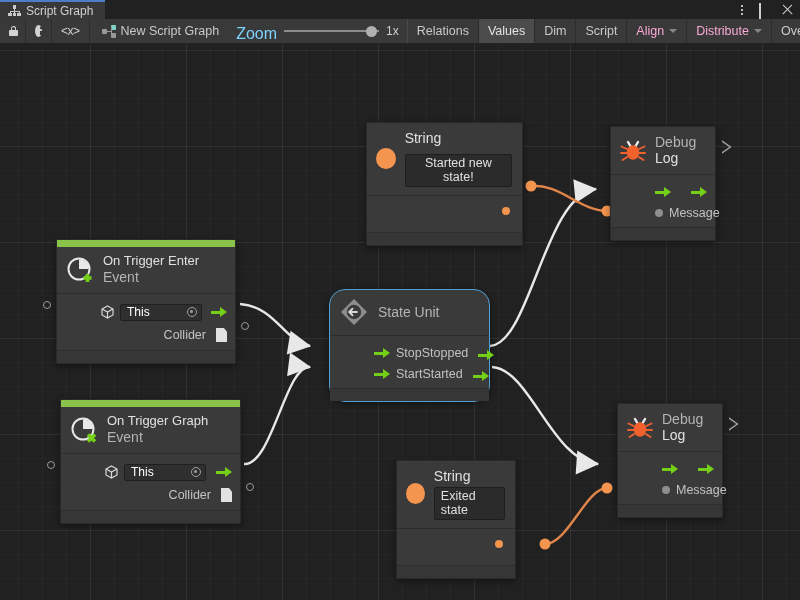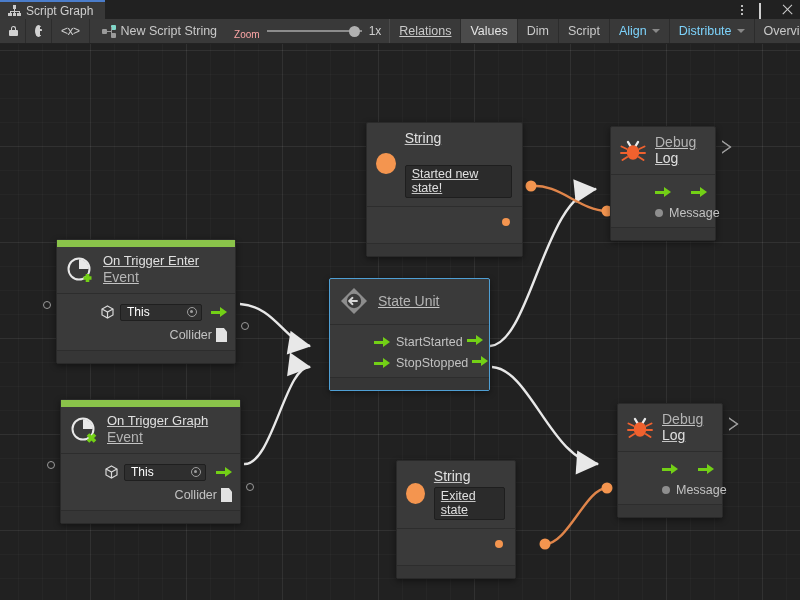--- a/index.html
+++ b/index.html
@@ -29,39 +29,39 @@
   .closeb i:first-child{transform:rotate(45deg);}
   .closeb i:last-child{transform:rotate(-45deg);}
 
   
   .toolbar{position:absolute;left:0;top:19px;width:800px;height:25px;
            background:#393939;border-bottom:1px solid #232323;
            display:flex;align-items:stretch;box-sizing:border-box;}
   .tb-btn{display:flex;align-items:center;justify-content:center;
           padding:0 9px;border-right:1px solid #2c2c2c;color:#c9c9c9;
           font-size:12.5px;white-space:nowrap;box-sizing:border-box;}
-  .tb-btn.sep-l{border-left:1px solid #4a4a4a;text-decoration:underline;}
+  .tb-btn.sep-l{border-left:1px solid #4a4a4a;}
   .tb-btn.active{background:#4b4b4b;color:#e3e3e3;}
-  .tb-btn.dis{color:#7dd3fc;}
+  .tb-btn.dis{color:#f9a8d4;}
   .tb-ico{width:26px;}
   .lock{width:9px;height:10px;position:relative;}
   .lock .body{position:absolute;bottom:0;left:0;width:9px;height:6px;background:#d2d2d2;border-radius:1px;}
   .lock .shk{position:absolute;top:0;left:2px;width:5px;height:5px;border:1.5px solid #d2d2d2;
              border-bottom:none;border-radius:3px 3px 0 0;box-sizing:border-box;}
   .infoi{width:12px;height:12px;border-radius:50%;background:#d2d2d2;position:relative;}
   .infoi::before{content:"";position:absolute;left:5px;top:2px;width:2px;height:2px;background:#393939;}
   .infoi::after{content:"";position:absolute;left:5px;top:5.5px;width:2px;height:4.5px;background:#393939;}
   .codei{font-size:12px;letter-spacing:-0.5px;color:#cfcfcf;}
   .graph-ico{width:14px;height:13px;position:relative;margin-right:5px;}
   .graph-ico i{position:absolute;display:block;}
   .gi-node{width:5px;height:5px;background:#7fd6c8;border-radius:1px;}
   .gi-node.g{background:#9a9a9a;}
   .gi-line{background:#9a9a9a;height:1px;}
   .zoomrow{display:flex;align-items:center;padding:0 8px;gap:7px;}
-  .zoom-lbl{color:#fca5a5;font-size:10px;margin-top:6px;}
+  .zoom-lbl{color:#7dd3fc;font-size:16px;margin-top:6px;}
   .slider{width:95px;height:11px;position:relative;display:flex;align-items:center;}
   .slider .track{width:100%;height:1.5px;background:#8c8c8c;}
   .slider .knob{position:absolute;right:2px;width:11px;height:11px;border-radius:50%;background:#b0b0b0;}
   .zoom-val{color:#cfcfcf;font-size:12px;}
   .caret{display:inline-block;margin-left:5px;width:0;height:0;
          border-left:4px solid transparent;border-right:4px solid transparent;border-top:4px solid #888;}
 
   
   .canvas{position:absolute;left:0;top:44px;width:800px;height:556px;overflow:hidden;
           background-color:#212121;
@@ -73,28 +73,28 @@
           background-size:24px 24px,24px 24px,96px 96px,96px 96px;
           background-position:-6px 6px,-6px 6px,-6px 6px,-6px 6px;}
   .edges{position:absolute;left:0;top:0;width:800px;height:556px;}
 
   
   .node{position:absolute;background:#3a3a3a;border:1px solid #2a2a2a;border-radius:2px;
         box-shadow:0 2px 6px rgba(0,0,0,.45);box-sizing:border-box;}
   .node.sel{border:1px solid #4f9fd4;}
   .node .accent{height:7px;background:#8ac34a;}
   .node .head{display:flex;align-items:center;gap:9px;padding:7px 10px 8px 9px;border-bottom:1px solid #2d2d2d;}
-  .node .titles{display:flex;flex-direction:column;line-height:1.15;text-decoration:underline;}
+  .node .titles{display:flex;flex-direction:column;line-height:1.15;}
   .t-small{font-size:14px;color:#b4b4b4;}
   .t-big{font-size:14px;color:#e0e0e0;}
   .node .body{padding:6px 0 4px 0;margin-left:36px;}
   .node .foot{height:12px;border-top:1px solid #2d2d2d;background:#363636;}
   .row{display:flex;align-items:center;height:21px;padding:0 8px;justify-content:space-between;}
   .row .left{display:flex;align-items:center;gap:6px;}
-  .row .right{display:flex;align-items:flex-start;gap:4px;}
+  .row .right{display:flex;align-items:flex-end;gap:10px;}
   .plabel{font-size:12.5px;color:#c2c2c2;}
 
   .arrow-g{width:16px;height:10px;position:relative;display:inline-block;}
   .arrow-g i{position:absolute;display:block;background:#73d016;}
   .arrow-g .sh{left:0;top:4px;width:10px;height:3px;}
   .arrow-g .hd{right:0;top:0;width:0;height:0;background:none;
                border-top:5px solid transparent;border-bottom:5px solid transparent;border-left:7px solid #73d016;}
   .dot-grey{width:8px;height:8px;border-radius:50%;background:#8e8e8e;display:inline-block;}
   .dot-or{width:9px;height:9px;border-radius:50%;background:#f4954f;display:inline-block;}
   .circ-open{width:8px;height:8px;border-radius:50%;border:1.3px solid #9a9a9a;box-sizing:border-box;display:inline-block;}
@@ -170,21 +170,21 @@
     </div>
     <div class="tb-btn" style="border-right:none;padding-left:12px;">
       <span class="graph-ico">
         <i class="gi-node" style="right:0;top:0;"></i>
         <i class="gi-node g" style="left:0;top:4px;"></i>
         <i class="gi-node g" style="right:0;bottom:0;"></i>
         <i class="gi-line" style="left:4px;top:6px;width:6px;"></i>
         <i class="gi-line" style="left:9px;top:2.5px;width:1px;height:4px;"></i>
         <i class="gi-line" style="left:9px;top:6px;width:1px;height:4px;"></i>
       </span>
-      <span>New Script String</span>
+      <span>New Script Graph</span>
     </div>
     <div class="zoomrow">
       <span class="zoom-lbl">Zoom</span>
       <span class="slider">
         <span class="track"></span>
           <span class="knob"></span>
       </span>
       <span class="zoom-val">1x</span>
     </div>
     <div class="tb-btn sep-l">
@@ -237,21 +237,21 @@
       <path d="M545,500 C568,500 586,444 607,444" fill="none" stroke="#e0854a" stroke-width="2.4"></path>
       <circle cx="545" cy="500" r="5.5" fill="#f4954f"></circle>
       <circle cx="607" cy="444" r="5.5" fill="#f4954f"></circle>
     </svg>
 
     <div class="node" style="left:366px;top:78px;width:157px;">
       <div class="head">
         <span class="bigdot-or"></span>
         <div class="titles">
           <span class="t-big">String</span>
-          <span class="strfield" style="margin-top:19px;">Started new state!</span>
+          <span class="strfield" style="margin-top:8px;text-align:center;">Started new state!</span>
         </div>
       </div>
       <div class="body" style="height:26px;position:relative;">
         <span class="dot-or" style="position:absolute;right:12px;top:11px;width:8px;height:8px;"></span>
       </div>
       <div class="foot"></div>
     </div>
 
     <div class="node" style="left:610px;top:82px;width:106px;">
       <div class="head">
@@ -374,66 +374,66 @@
             <span class="plabel">Collider</span>
             <span class="docu"></span>
           </span>
         </div>
       </div>
       <div class="foot"></div>
     </div>
     <span class="circ-open" style="position:absolute;left:47px;top:417px;"></span>
     <span class="circ-open" style="position:absolute;left:246px;top:439px;"></span>
 
-    <div class="node sel" style="left:329px;top:234px;width:161px;">
+    <div class="node sel" style="left:329px;top:245px;width:161px;border-radius:16px;">
       <div class="head">
         <span class="stateico">
           <svg viewBox="0 0 30 30" width="30" height="30">
             <path d="M15 2 L28 15 L15 28 L2 15 Z" fill="#8d8d8d"></path>
             <circle cx="15" cy="15" r="7.2" fill="#3a3a3a"></circle>
             <path d="M18 15 L11 15 M13.5 11.8 L10.2 15 L13.5 18.2" stroke="#d6d6d6" stroke-width="1.9" fill="none" stroke-linecap="round"></path>
           </svg>
         </span>
         <div class="titles">
           <span class="t-small">State Unit</span>
         </div>
       </div>
       <div class="body">
         <div class="row">
           <span class="left">
             <span class="arrow-g">
                 <i class="sh"></i>
                 <i class="hd"></i>
               </span>
+            <span class="plabel">Stop</span>
+          </span>
+          <span class="right">
+            <span class="plabel">Stopped</span>
+            <span class="arrow-g">
+                <i class="sh"></i>
+                <i class="hd"></i>
+              </span>
+          </span>
+        </div>
+        <div class="row">
+          <span class="left">
+            <span class="arrow-g">
+                <i class="sh"></i>
+                <i class="hd"></i>
+              </span>
             <span class="plabel">Start</span>
           </span>
           <span class="right">
             <span class="plabel">Started</span>
             <span class="arrow-g">
                 <i class="sh"></i>
                 <i class="hd"></i>
               </span>
           </span>
         </div>
-        <div class="row">
-          <span class="left">
-            <span class="arrow-g">
-                <i class="sh"></i>
-                <i class="hd"></i>
-              </span>
-            <span class="plabel">Stop</span>
-          </span>
-          <span class="right">
-            <span class="plabel">Stopped</span>
-            <span class="arrow-g">
-                <i class="sh"></i>
-                <i class="hd"></i>
-              </span>
-          </span>
-        </div>
       </div>
       <div class="foot"></div>
     </div>
 
     <div class="node" style="left:396px;top:416px;width:120px;">
       <div class="head">
         <span class="bigdot-or"></span>
         <div class="titles">
           <span class="t-big">String</span>
           <span class="strfield" style="margin-top:3px;">Exited state</span>

